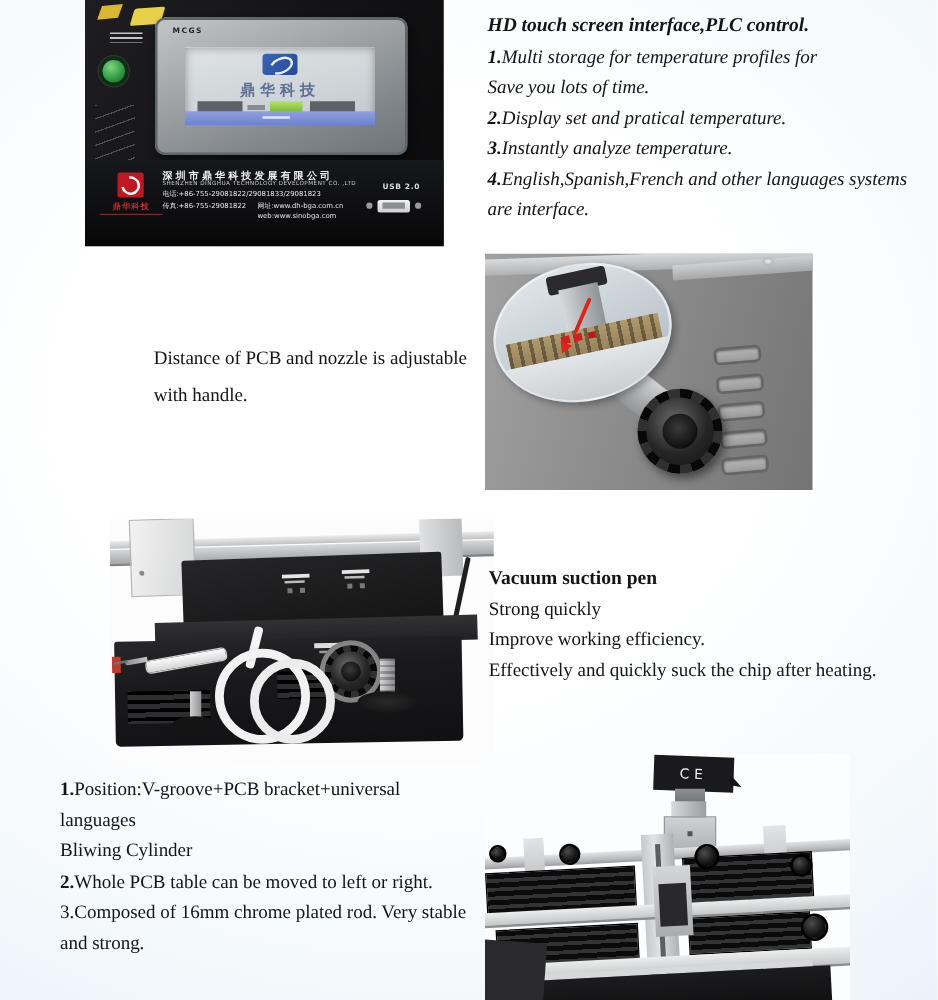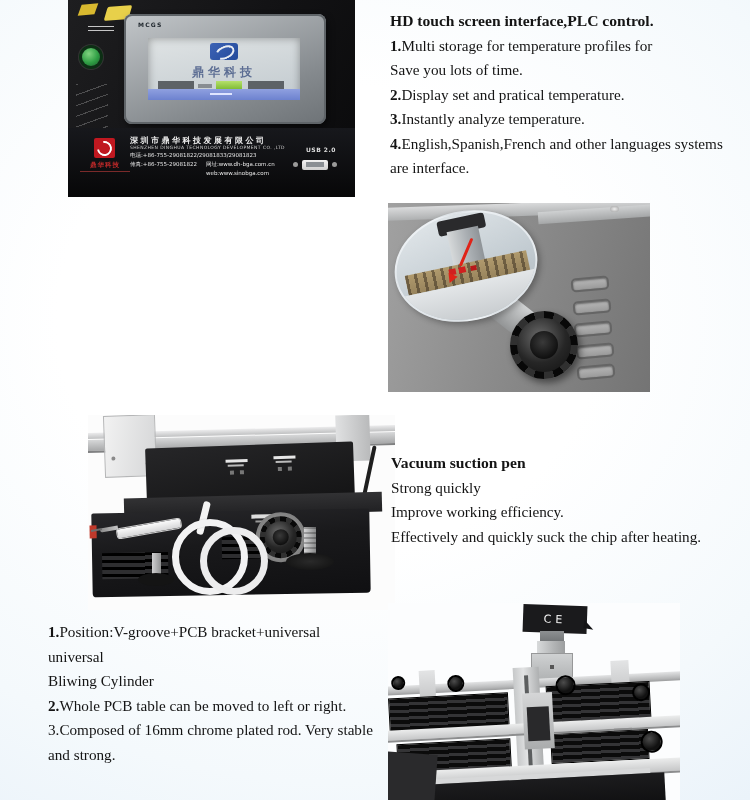--- a/index.html
+++ b/index.html
@@ -66,21 +66,21 @@
       <div class="ab sans" style="left:138px;top:42px;font-size:5.5px;color:#e6e6e6;white-space:nowrap;">web:www.sinobga.com</div>
       <div class="ab sans" style="left:238px;top:18px;font-size:6px;font-weight:bold;color:#ddd;letter-spacing:.5px;">USB 2.0</div>
       <div class="ab" style="left:234px;top:32px;width:26px;height:10px;border-radius:2px;background:linear-gradient(#f2f2f2,#cfcfcf);">
         <div class="ab" style="left:4px;top:2px;right:4px;bottom:3px;background:#8a8f94;"></div>
       </div>
       <div class="ab" style="left:225px;top:34px;width:5px;height:5px;border-radius:50%;background:#9a9a9a;"></div>
       <div class="ab" style="left:264px;top:34px;width:5px;height:5px;border-radius:50%;background:#9a9a9a;"></div>
     </div>
   </div>
 
-  <div class="tb" style="left:390px;top:9px;width:358px;">
+  <div class="tb" style="left:390px;top:9px;width:358px;font-style:italic;">
     <p class="ttl">HD touch screen interface,PLC control.</p>
     <p><b>1.</b><span>Multi storage for temperature profiles for</span></p>
     <p><b></b><span>Save you lots of time.</span></p>
     <p><b>2.</b><span>Display set and pratical temperature.</span></p>
     <p><b>3.</b><span>Instantly analyze temperature.</span></p>
     <p><b>4.</b><span>English,Spanish,French and other languages systems</span></p>
     <p><b></b><span>are interface.</span></p>
   </div>
 
   <div class="photo" style="left:388px;top:203px;width:262px;height:189px;background:linear-gradient(105deg,#a1a1a1,#8c8c8c 45%,#747474);">
@@ -110,20 +110,24 @@
         <div class="ab" style="left:44px;top:3px;width:7px;height:6px;background:#d11f1f;"></div>
         <div class="ab" style="left:54px;top:3px;width:7px;height:6px;background:#d11f1f;"></div>
         <div class="ab" style="left:66px;top:4px;width:6px;height:5px;background:#b81a1a;"></div>
       </div>
       <div class="ab" style="left:0;top:70px;width:140px;height:36px;background:linear-gradient(#e3e6e8,#c9cdd0);"></div>
       <div class="ab" style="left:58px;top:38px;width:30px;height:3px;border-radius:2px;background:#e02318;transform:rotate(125deg);"></div>
       <div class="ab" style="left:48px;top:58px;width:0;height:0;border-style:solid;border-width:9px 5px 0 5px;border-color:#e02318 transparent transparent transparent;transform:rotate(35deg);"></div>
     </div>
   </div>
 
+  <div class="tb" style="left:123px;top:272px;width:290px;line-height:30px;">
+    <p>Distance of PCB and nozzle is adjustable</p>
+    <p>with handle.</p>
+  </div>
 
   <div class="photo" style="left:88px;top:415px;width:307px;height:195px;background:#fcfcfc;">
     <div class="ab" style="left:-4px;top:14px;width:315px;height:6px;background:linear-gradient(#ececed,#c0c1c2);transform:rotate(-1.5deg);"></div>
     <div class="ab" style="left:-4px;top:21px;width:315px;height:11px;background:linear-gradient(#d7d8d9,#a7a8a9);border-bottom:2px solid #808182;transform:rotate(-1.5deg);"></div>
     <div class="ab" style="left:16px;top:0;width:50px;height:60px;background:linear-gradient(100deg,#f2f2f2,#d5d6d7);border:1px solid #b5b6b7;transform:rotate(-2deg);">
       <div class="ab" style="left:6px;top:40px;width:4px;height:4px;border-radius:50%;background:#8a8a8a;"></div>
       <div class="ab" style="left:40px;top:46px;width:4px;height:4px;border-radius:50%;background:#8a8a8a;"></div>
     </div>
     <div class="ab" style="left:248px;top:0;width:34px;height:46px;background:linear-gradient(90deg,#e0e1e2,#b9babb);transform:rotate(-2deg);"></div>
     <div class="ab" style="left:278px;top:30px;width:4px;height:65px;border-radius:2px;background:#1f1f1f;transform:rotate(12deg);"></div>
@@ -167,21 +171,21 @@
 
   <div class="tb" style="left:391px;top:451px;width:345px;">
     <p class="ttl">Vacuum suction pen</p>
     <p>Strong quickly</p>
     <p>Improve working efficiency.</p>
     <p>Effectively and quickly suck the chip after heating.</p>
   </div>
 
   <div class="tb" style="left:48px;top:620px;width:345px;">
     <p><b>1.</b><span>Position:V-groove+PCB bracket+universal</span></p>
-    <p><b></b><span>universal</span></p>
+    <p><b></b><span>languages</span></p>
     <p><b></b><span>Bliwing Cylinder</span></p>
     <p><b>2.</b><span>Whole PCB table can be moved to left or  right.</span></p>
     <p><b></b><span>3.Composed of 16mm chrome plated rod. Very stable</span></p>
     <p><b></b><span>and strong.</span></p>
   </div>
 
   <div class="photo" style="left:388px;top:603px;width:292px;height:197px;background:#fcfdfe;">
     <div class="ab sans" style="left:135px;top:2px;width:64px;height:28px;background:#1a1a1c;transform:rotate(2deg);display:flex;align-items:center;justify-content:center;color:#f5f5f5;font-size:11px;letter-spacing:4px;">
       <span>CE</span>
     </div>

